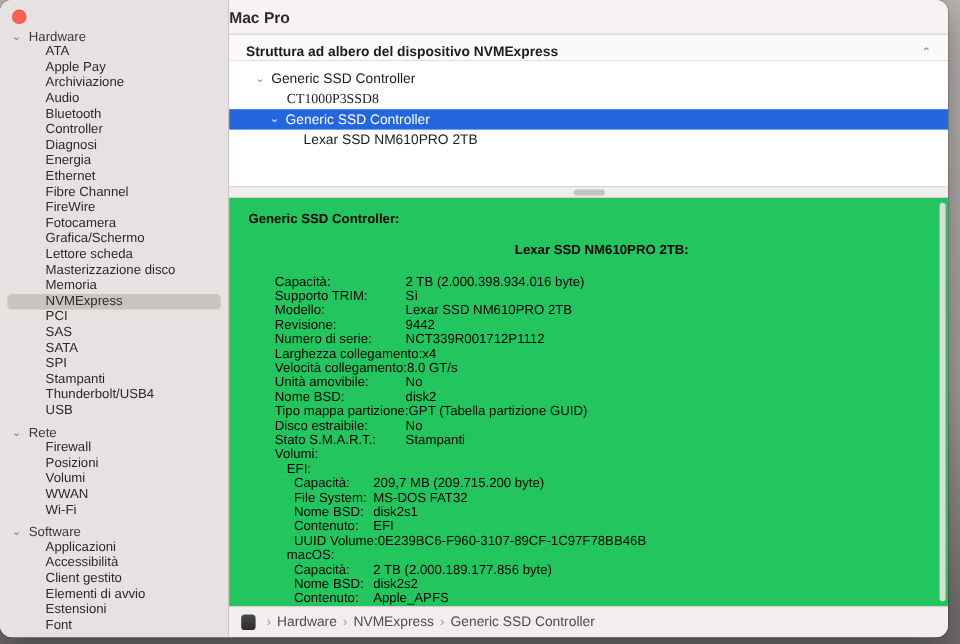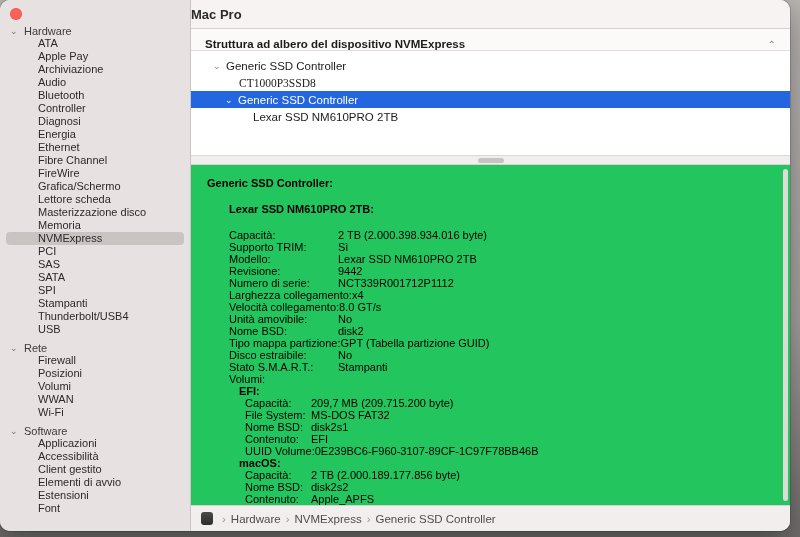--- a/index.html
+++ b/index.html
@@ -62,25 +62,25 @@
     flex:0 0 10px; background:#f1eeed; border-top:1px solid #dcd8d7; border-bottom:1px solid #d6d2d1;
     display:flex; align-items:center; justify-content:center;
   }
   .splitter .grip { width:26px; height:5px; border-radius:3px; background:#c7c3c1; }
   
   .details {
     flex:1; background:#22c55e; padding:12px 16px 0 16px;
     font-size:11px; line-height:12px; color:#000; position:relative; overflow:hidden;
   }
   .d-title { font-weight:bold; }
-  .d-sub { font-weight:bold; padding-left:22px; margin-top:14px; }
+  .d-sub { font-weight:bold; padding-left:22px; margin-top:14px;text-align:center; }
   .d-props { margin-top:14px; }
   .d-row { display:flex; padding-left:22px; height:12px; white-space:nowrap; }
   .d-key { flex:0 0 109px; }
-  .v-name { font-weight:bold; padding-left:32px; height:12px; }
+  .v-name { font-weight:normal; padding-left:32px; height:12px; }
   .v-row { display:flex; padding-left:38px; height:12px; white-space:nowrap; }
   .v-key { flex:0 0 66px; }
   .d-scrollbar {
     position:absolute; right:2px; top:4px; bottom:4px; width:5px;
     border-radius:3px; background:#dedad8;
   }
   
   .statusbar {
     flex:0 0 26px; background:#f1eeed; border-top:1px solid #d6d2d1;
     display:flex; align-items:center; padding-left:10px;
@@ -115,20 +115,21 @@
           <div class="sb-item">Apple Pay</div>
           <div class="sb-item">Archiviazione</div>
           <div class="sb-item">Audio</div>
           <div class="sb-item">Bluetooth</div>
           <div class="sb-item">Controller</div>
           <div class="sb-item">Diagnosi</div>
           <div class="sb-item">Energia</div>
           <div class="sb-item">Ethernet</div>
           <div class="sb-item">Fibre Channel</div>
           <div class="sb-item">FireWire</div>
+          <div class="sb-item">Fotocamera</div>
           <div class="sb-item">Grafica/Schermo</div>
           <div class="sb-item">Lettore scheda</div>
           <div class="sb-item">Masterizzazione disco</div>
           <div class="sb-item">Memoria</div>
           <div class="sb-item selected">NVMExpress</div>
           <div class="sb-item">PCI</div>
           <div class="sb-item">SAS</div>
           <div class="sb-item">SATA</div>
           <div class="sb-item">SPI</div>
           <div class="sb-item">Stampanti</div>

